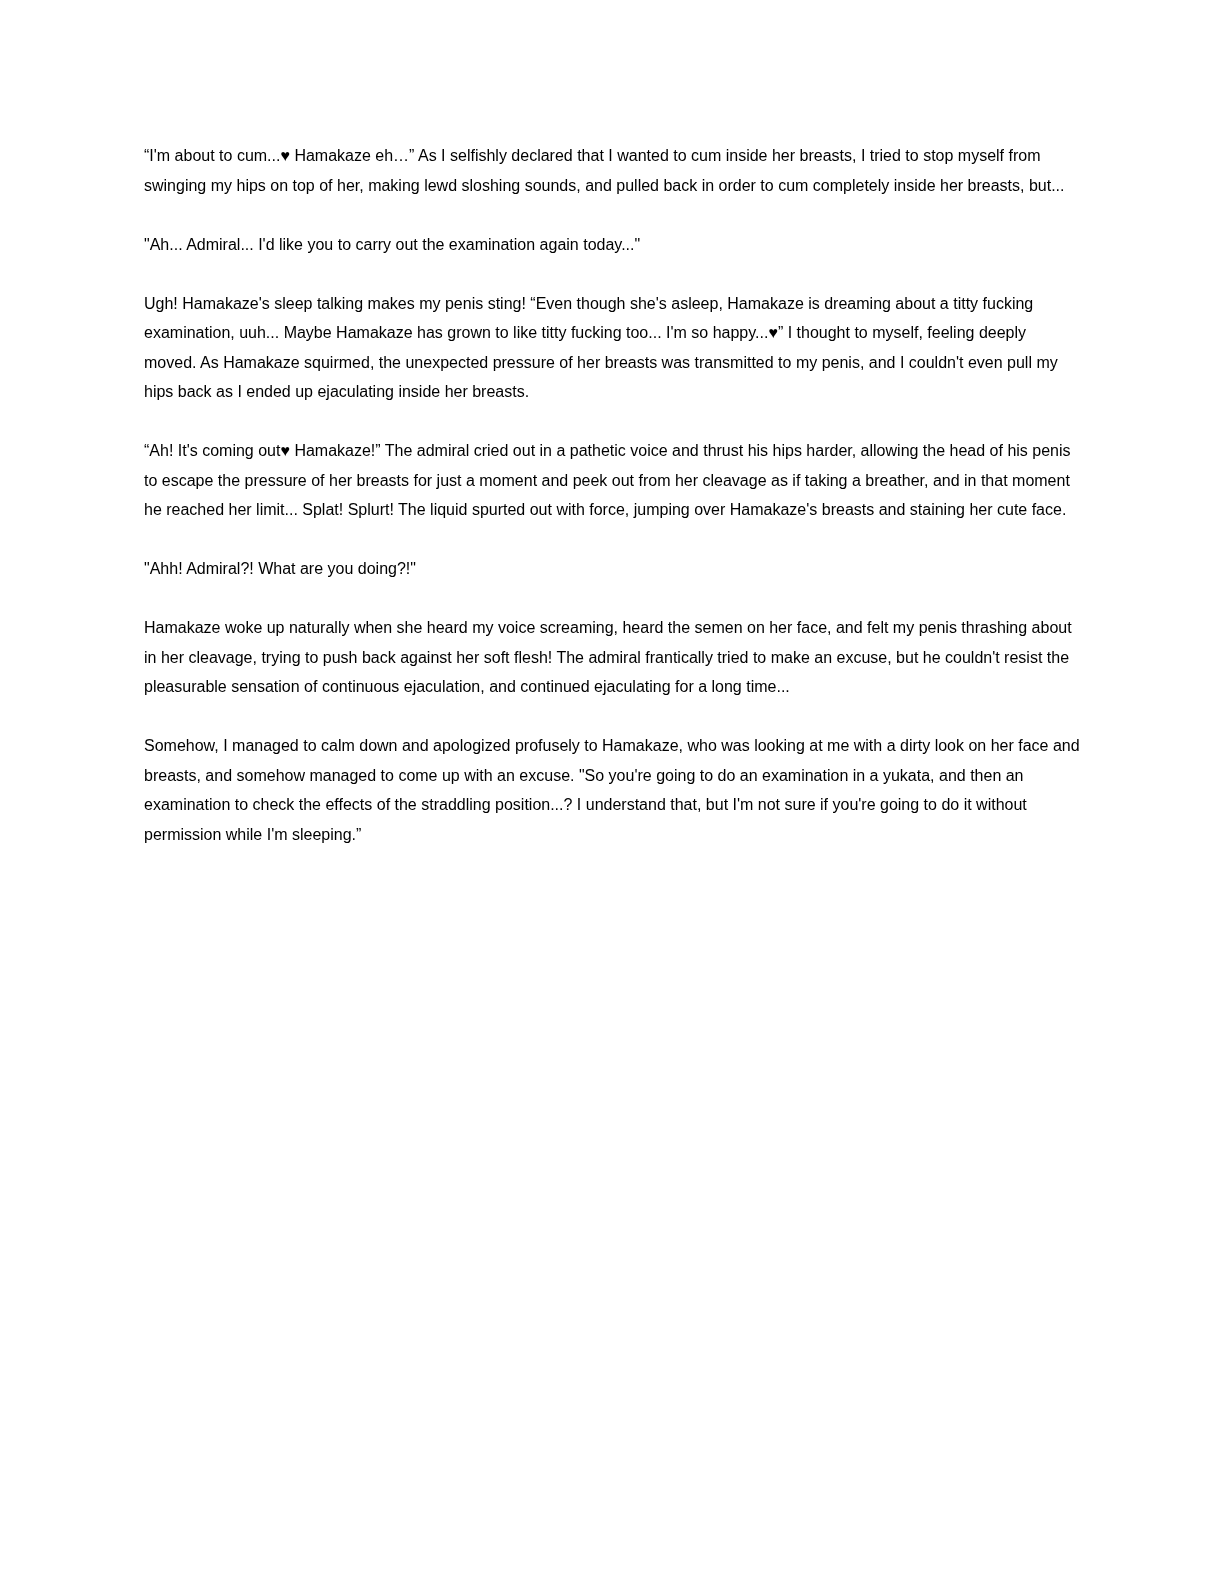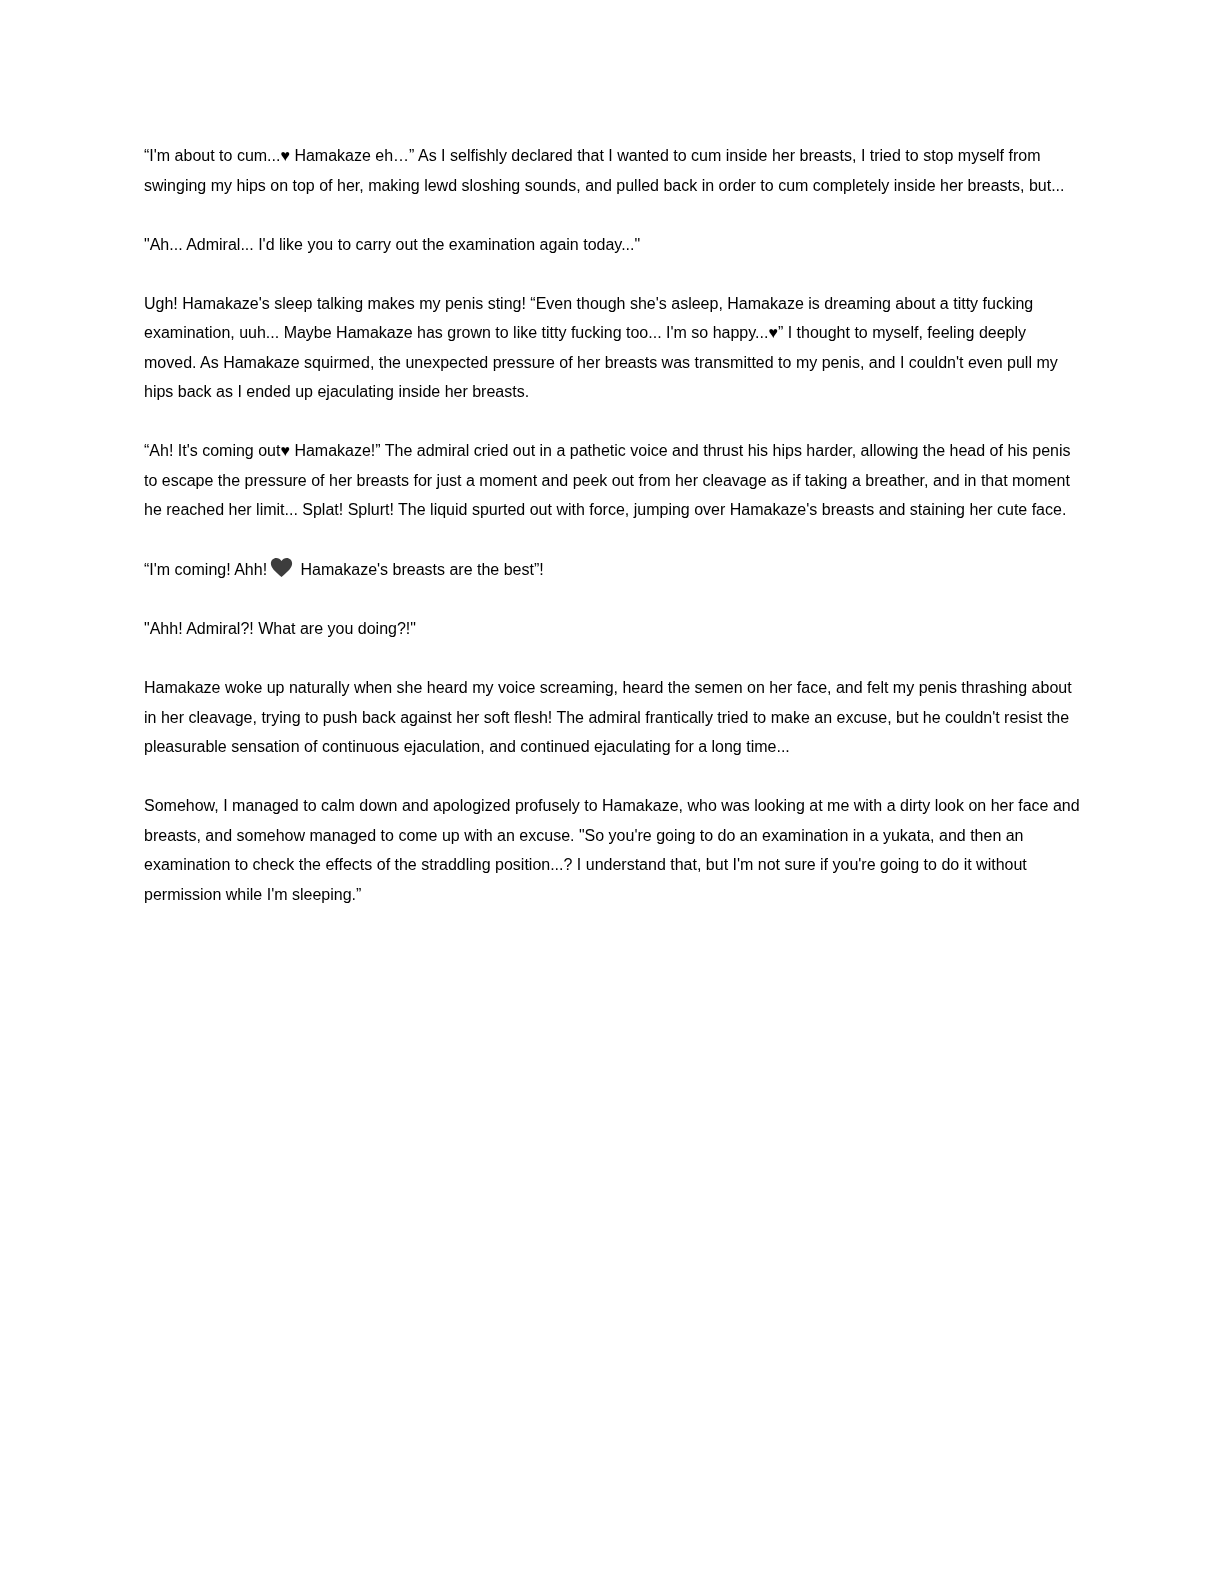--- a/index.html
+++ b/index.html
@@ -48,20 +48,17 @@
 </style>
 </head>
 <body>
 
 <div class="page">
   <div class="doc-content">
     <p>“I'm about to cum...♥ Hamakaze eh…” As I selfishly declared that I wanted to cum inside her breasts, I tried to stop myself from swinging my hips on top of her, making lewd sloshing sounds, and pulled back in order to cum completely inside her breasts, but...</p>
     <p>"Ah... Admiral... I'd like you to carry out the examination again today..."</p>
     <p>Ugh! Hamakaze's sleep talking makes my penis sting! “Even though she's asleep, Hamakaze is dreaming about a titty fucking examination, uuh... Maybe Hamakaze has grown to like titty fucking too... I'm so happy...♥” I thought to myself, feeling deeply moved. As Hamakaze squirmed, the unexpected pressure of her breasts was transmitted to my penis, and I couldn't even pull my hips back as I ended up ejaculating inside her breasts.</p>
     <p>“Ah! It's coming out♥ Hamakaze!” The admiral cried out in a pathetic voice and thrust his hips harder, allowing the head of his penis to escape the pressure of her breasts for just a moment and peek out from her cleavage as if taking a breather, and in that moment he reached her limit... Splat! Splurt! The liquid spurted out with force, jumping over Hamakaze's breasts and staining her cute face.</p>
-    <p>“I'm coming! Ahh!<span class="emoji-heart"><svg viewBox="0 0 24 24" xmlns="http://www.w3.org/2000/svg">
-            <path fill="#3d3d3d" d="M12 21.2 C5.8 16 2.2 12.6 2.2 8.8 C2.2 5.9 4.5 3.8 7.2 3.8 C9.1 3.8 10.9 4.9 12 6.5 C13.1 4.9 14.9 3.8 16.8 3.8 C19.5 3.8 21.8 5.9 21.8 8.8 C21.8 12.6 18.2 16 12 21.2 Z"></path>
-          </svg></span> Hamakaze's breasts are the best”!</p>
     <p>"Ahh! Admiral?! What are you doing?!"</p>
     <p>Hamakaze woke up naturally when she heard my voice screaming, heard the semen on her face, and felt my penis thrashing about in her cleavage, trying to push back against her soft flesh! The admiral frantically tried to make an excuse, but he couldn't resist the pleasurable sensation of continuous ejaculation, and continued ejaculating for a long time...</p>
     <p>Somehow, I managed to calm down and apologized profusely to Hamakaze, who was looking at me with a dirty look on her face and breasts, and somehow managed to come up with an excuse. "So you're going to do an examination in a yukata, and then an examination to check the effects of the straddling position...? I understand that, but I'm not sure if you're going to do it without permission while I'm sleeping.”</p>
   </div>
 </div>
 
 </body></html>

